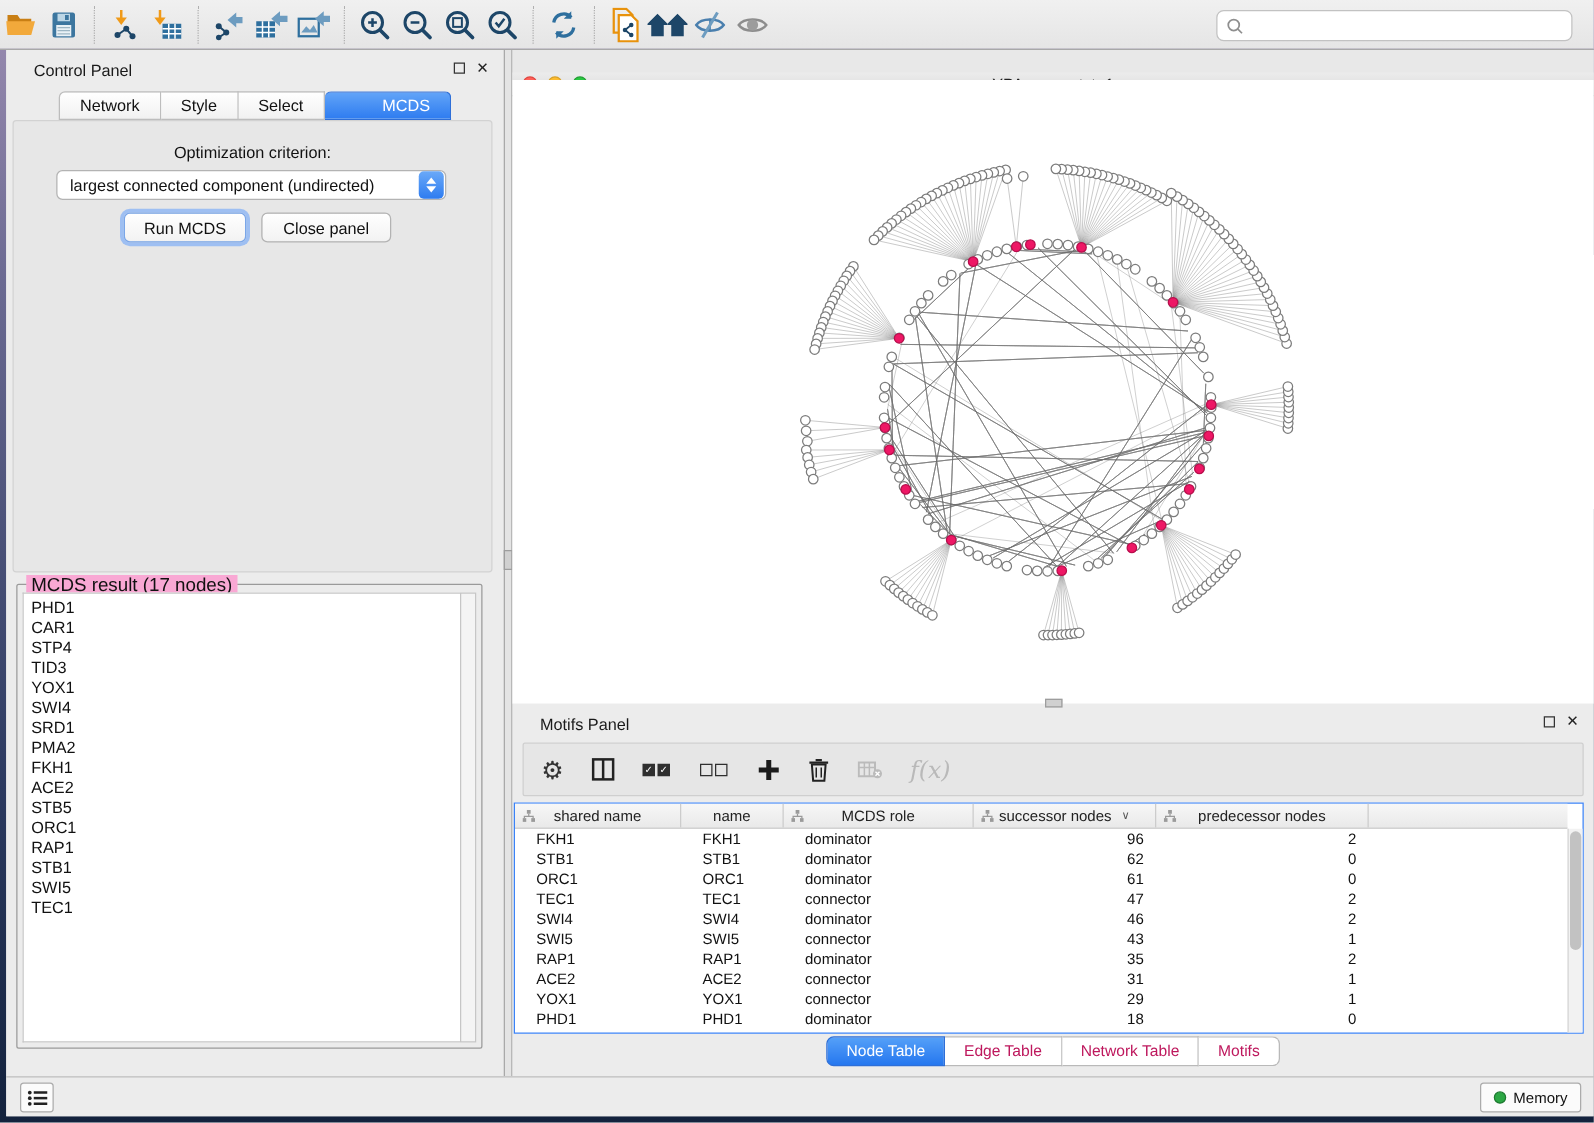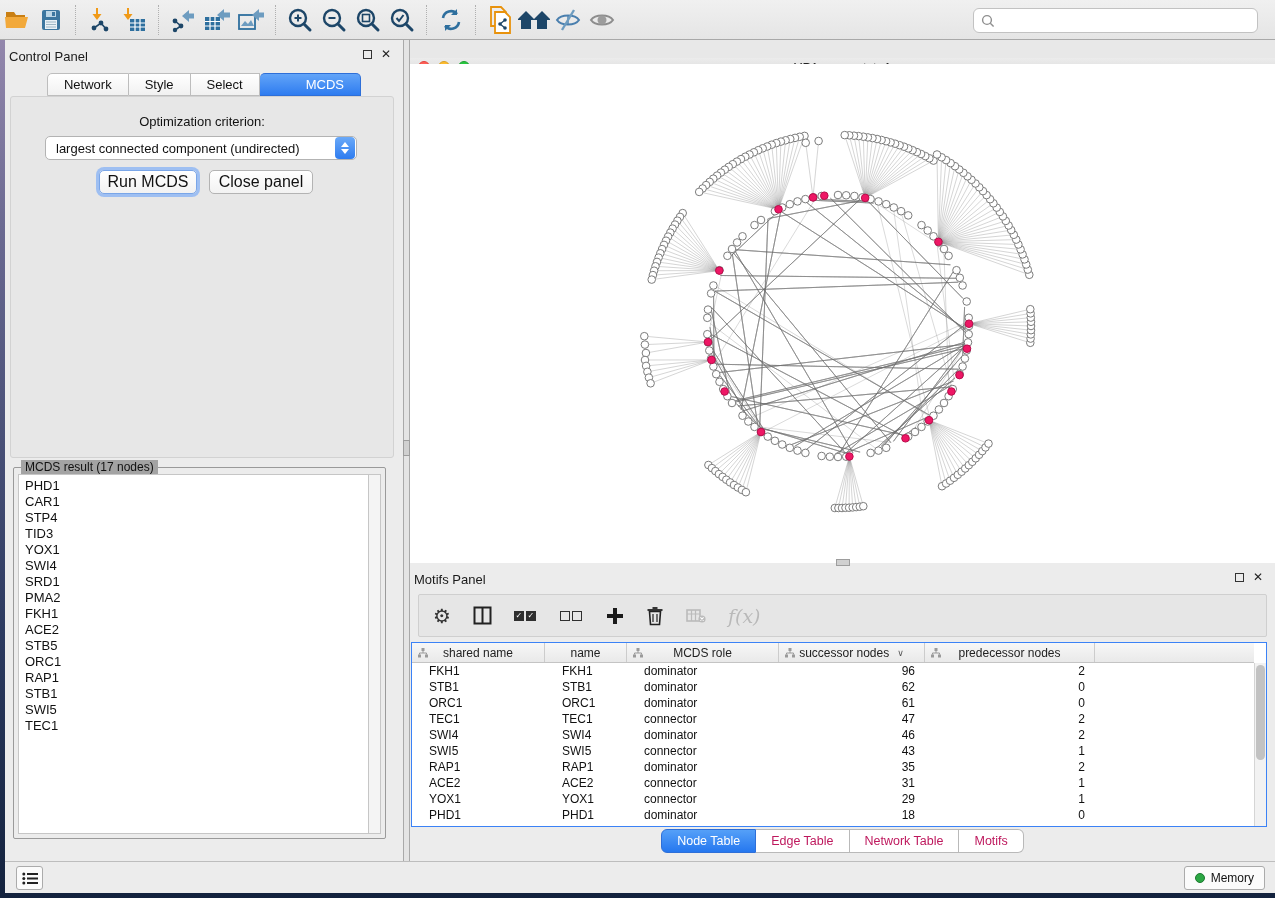--- a/index.html
+++ b/index.html
@@ -18,21 +18,21 @@
     background:#fff; border:1px solid #c2c2c2; border-radius:6px;
     display:flex; align-items:center; padding-left:7px; }
   #search-box svg { flex:0 0 auto; }
   #search-input { border:none; outline:none; flex:1; height:20px; font-size:12px; background:transparent; }
 
   
   #winbody { position:absolute; left:5px; top:40px; right:0; bottom:5px; background:#ececec; }
 
   
   #control-panel { position:absolute; left:0; top:0; width:398px; bottom:32px; background:#ececec; }
-  .panel-title { position:absolute; left:4px; top:9px; font-size:13px; color:#1a1a1a; }
+  .panel-title { position:absolute; left:22px; top:9px; font-size:13px; color:#1a1a1a; }
   .panel-btns { position:absolute; right:12px; top:10px; display:flex; gap:9px; align-items:center; }
   .float-ico { width:9px; height:9px; border:1.6px solid #333; display:inline-block; }
   .close-ico { font-size:12px; font-weight:bold; color:#222; line-height:9px; }
 
   #cp-tabs { position:absolute; left:0; top:33px; width:100%; display:flex; justify-content:center; }
   .cp-tab { height:23px; padding:0 16px; font-size:13px; display:flex; align-items:center;
     background:linear-gradient(#ffffff,#f1f1f1); border:1px solid #bdbdbd; border-left:none; color:#111; }
   .cp-tab:first-child { border-left:1px solid #bdbdbd; border-radius:5px 0 0 0; }
   .cp-tab:last-child { border-radius:0 5px 0 0; }
   .cp-tab.active { background:linear-gradient(#62a4f8,#2e7cf0); color:#fff; border-color:#2e6fd8;
@@ -46,29 +46,29 @@
     display:flex; align-items:center; font-size:13px; color:#111; }
   #criterion-select .sel-text { flex:1; padding-left:10px; white-space:nowrap; }
   .stepper { width:20px; height:22px; margin-right:1px; border-radius:4px;
     background:linear-gradient(#6aa9f8,#2e7cf0); display:flex; flex-direction:column;
     align-items:center; justify-content:center; gap:2px; }
   .tri-up { width:0; height:0; border-left:4px solid transparent; border-right:4px solid transparent;
     border-bottom:5px solid #fff; }
   .tri-dn { width:0; height:0; border-left:4px solid transparent; border-right:4px solid transparent;
     border-top:5px solid #fff; }
   .cp-btn { position:absolute; top:73px; height:24px; background:linear-gradient(#ffffff,#f2f2f2);
-    border:1px solid #b3b3b3; border-radius:5px; font-size:16px; color:#111;
+    border:1px solid #b3b3b3; border-radius:5px; font-size:13px; color:#111;
     display:flex; align-items:center; justify-content:center; }
   #run-btn { left:88px; width:98px; box-shadow:0 0 0 3px rgba(110,165,250,.6); border-color:#7aa6e8; }
   #close-panel-btn { left:198px; width:104px; }
 
   #result-box { position:absolute; left:8px; top:427px; width:373px; height:372px;
     border:1px solid #9a9a9a; border-radius:2px; }
-  #result-legend { position:absolute; left:7px; top:-8px; background:#a3a3a3; padding:0 4px;
-    font-size:12px; color:#111; }
+  #result-legend { position:absolute; left:7px; top:-8px; background:#f9a8d4; padding:0 4px;
+    font-size:15px; color:#111; }
   #result-list { position:absolute; left:4px; top:6px; right:17px; bottom:4px; background:#fff;
     border:1px solid #c6c6c6; border-right:none; padding:3px 0 0 6px; overflow:hidden; }
   #result-scroll { position:absolute; top:6px; right:4px; bottom:4px; width:13px;
     background:#f4f4f4; border:1px solid #c6c6c6; }
   .result-item { font-size:13px; line-height:16px; color:#111; }
 
   
   #v-splitter { position:absolute; left:398px; top:0; width:7px; bottom:32px; background:#e4e4e4;
     border-left:1px solid #a9a9a9; border-right:1px solid #a9a9a9; }
   #v-grip { position:absolute; left:-1px; top:400px; width:7px; height:16px; background:#d0d0d0;

